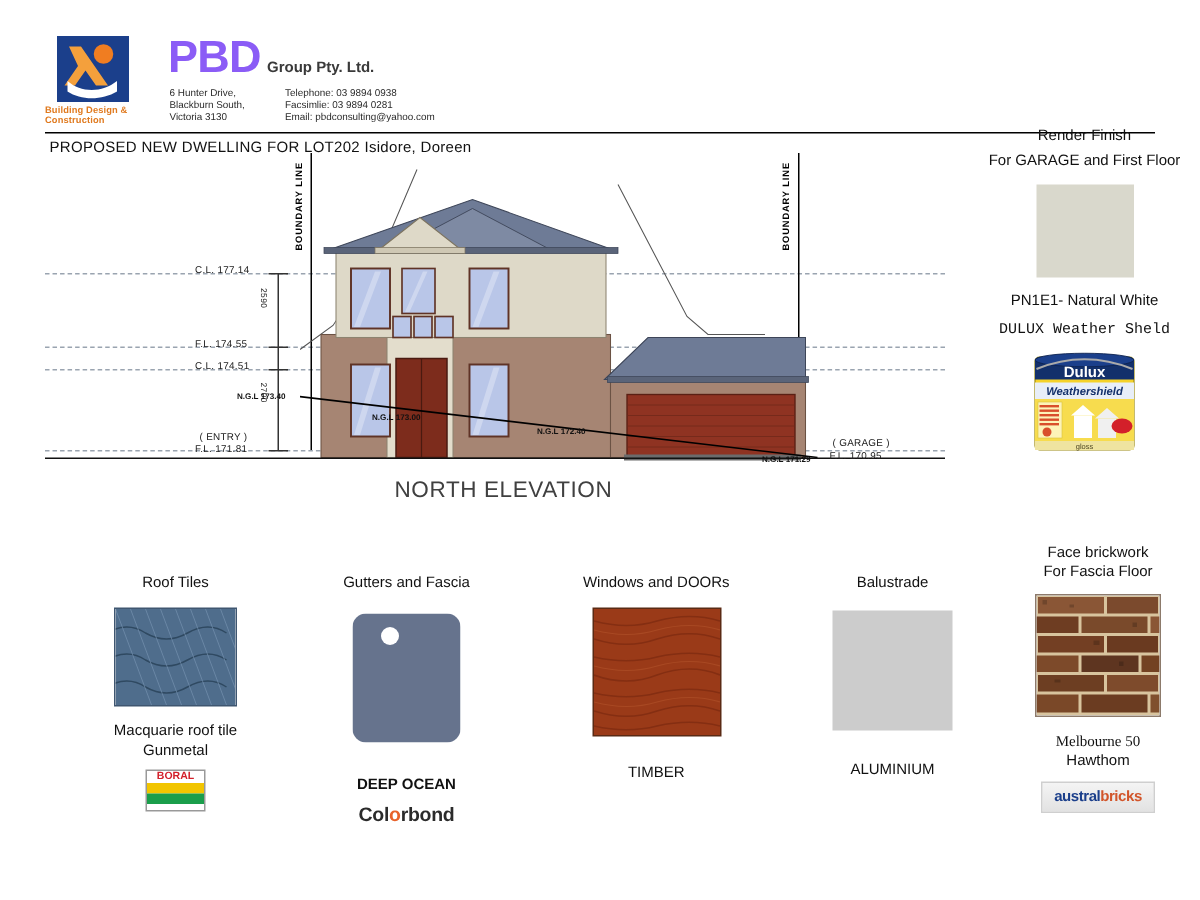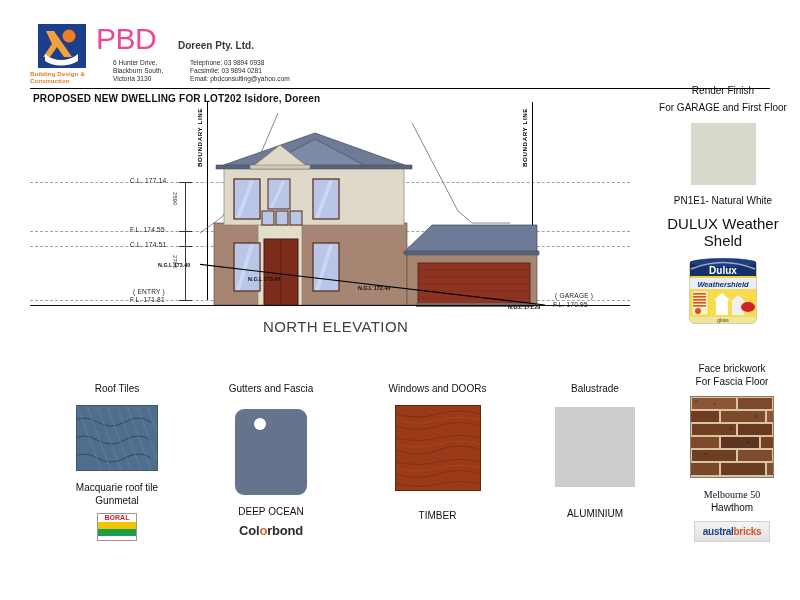--- a/index.html
+++ b/index.html
@@ -35,24 +35,24 @@
     left: 0px; top: 52px;
     width: 64px;
     font-size: 6.2px;
     line-height: 7.2px;
     font-weight: bold;
     color: #e07a1f;
     letter-spacing: .1px;
   }
   #brand-pbd {
     position: absolute;
-    left: 66px; top: 6px;
+    left: 82px; top: 6px;
     font-size: 30px;
-    font-weight: normal;
-    color: #ec4899;
+    font-weight: bold;
+    color: #8b5cf6;
     letter-spacing: -0.5px;
     line-height: 30px;
   }
   #brand-group {
     position: absolute;
     left: 148px; top: 22px;
     font-size: 10px;
     font-weight: bold;
     color: #3a3a3a;
   }
@@ -75,21 +75,20 @@
     left: 0px; top: 70px;
     width: 740px; height: 1px;
     background: #000000;
   }
   #project-title {
     position: absolute;
     left: 33px; top: 93px;
     font-size: 10px;
     letter-spacing: .2px;
     color: #111;
-    font-weight: bold;
   }
 
   
   #elevation-area {
     position: absolute;
     left: 0; top: 100px;
     width: 660px; height: 240px;
   }
   .level-line {
     position: absolute;
@@ -186,23 +185,24 @@
     width: 65px; height: 62px;
     margin: 0 auto;
     background: #d9d8cc;
   }
   #render-code {
     font-size: 10px;
     color: #111;
     margin-top: 10px;
   }
   #render-brand {
-    font-size: 15px;
+    font-size: 10px;
     color: #111;
     margin-top: 9px;
+    font-family: Liberation Mono, monospace;
   }
   #paint-can {
     margin: 6px auto 0 auto;
     width: 78px; height: 72px;
     position: relative;
     text-align: center;
   }
 
   
   .mat {
@@ -273,21 +273,21 @@
     <svg width="48" height="44" viewBox="0 0 48 44">
       <rect x="0" y="0" width="48" height="44" fill="#1b3f8b"></rect>
       <circle cx="31" cy="12" r="6.5" fill="#f07d21"></circle>
       <path d="M8 7 L16 7 L25 20 L34 33 L26 33 L19 23 L12 33 L5 33 L14 20 Z" fill="#f4a03c"></path>
       <path d="M7 30 C 16 38, 30 38, 40 30 L40 37 C30 43, 16 43, 7 37 Z" fill="#ffffff"></path>
     </svg>
   </div>
   <div id="logo-tagline">Building Design &amp; Construction</div>
 
   <div id="brand-pbd">PBD</div>
-  <div id="brand-group">Doreen Pty. Ltd.</div>
+  <div id="brand-group">Group Pty. Ltd.</div>
 
   <div id="contact-address">
     <div>6 Hunter Drive,</div>
     <div>Blackburn South,</div>
     <div>Victoria 3130</div>
   </div>
 
   <div id="contact-details">
     <div>Telephone: 03 9894 0938</div>
     <div>Facsimlie: 03 9894 0281</div>
@@ -485,21 +485,21 @@
 </div>
 
 <div class="mat" style="left:212px; top:382px; width:118px;">
   <div class="mat-title">Gutters and Fascia</div>
   <div style="margin:14px auto 0 auto; width:72px; height:86px;">
     <svg width="72" height="86" viewBox="0 0 72 86">
       <rect x="0" y="0" width="72" height="86" rx="9" fill="#66738d"></rect>
       <circle cx="25" cy="15" r="6" fill="#ffffff"></circle>
     </svg>
   </div>
-  <div class="mat-caption" style="margin-top:10px;">DEEP OCEAN</div>
+  <div class="mat-caption" style="margin-top:22px;font-weight:bold;">DEEP OCEAN</div>
   <div class="colorbond-word">Col<i>o</i>rbond</div>
 </div>
 
 <div class="mat" style="left:375px; top:382px; width:125px;">
   <div class="mat-title">Windows and DOORs</div>
   <div class="swatch-box" style="width:84px; height:84px; margin-top:10px; border-color:#5a2a14; overflow:hidden;">
     <svg width="84" height="84" viewBox="0 0 84 84">
       <rect width="84" height="84" fill="#9a3a18"></rect>
       <g stroke="#7d2a10" stroke-width="1.1" fill="none" opacity="0.75">
         <path d="M0 8 q22 6 42 0 q22 -6 42 0"></path>

